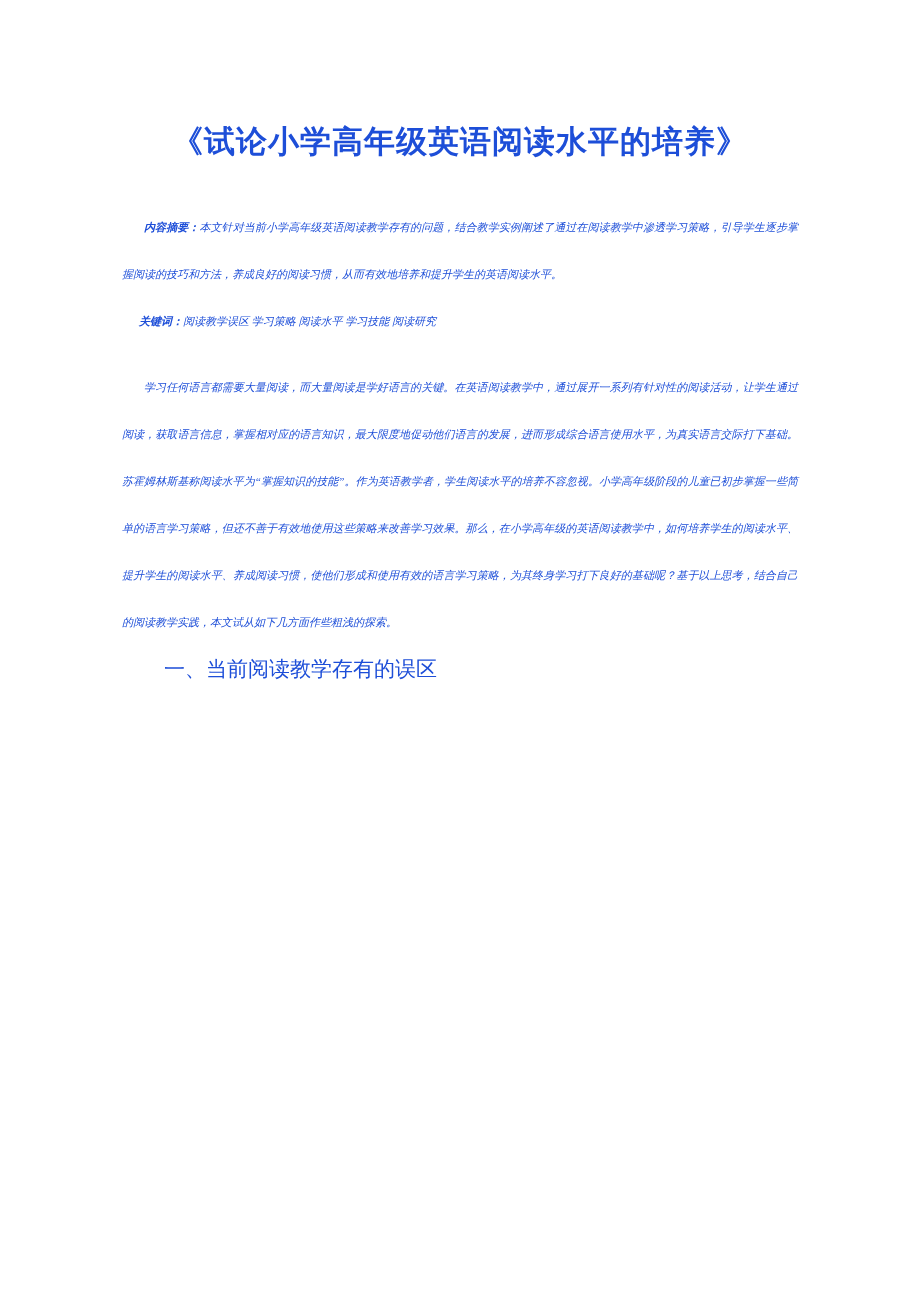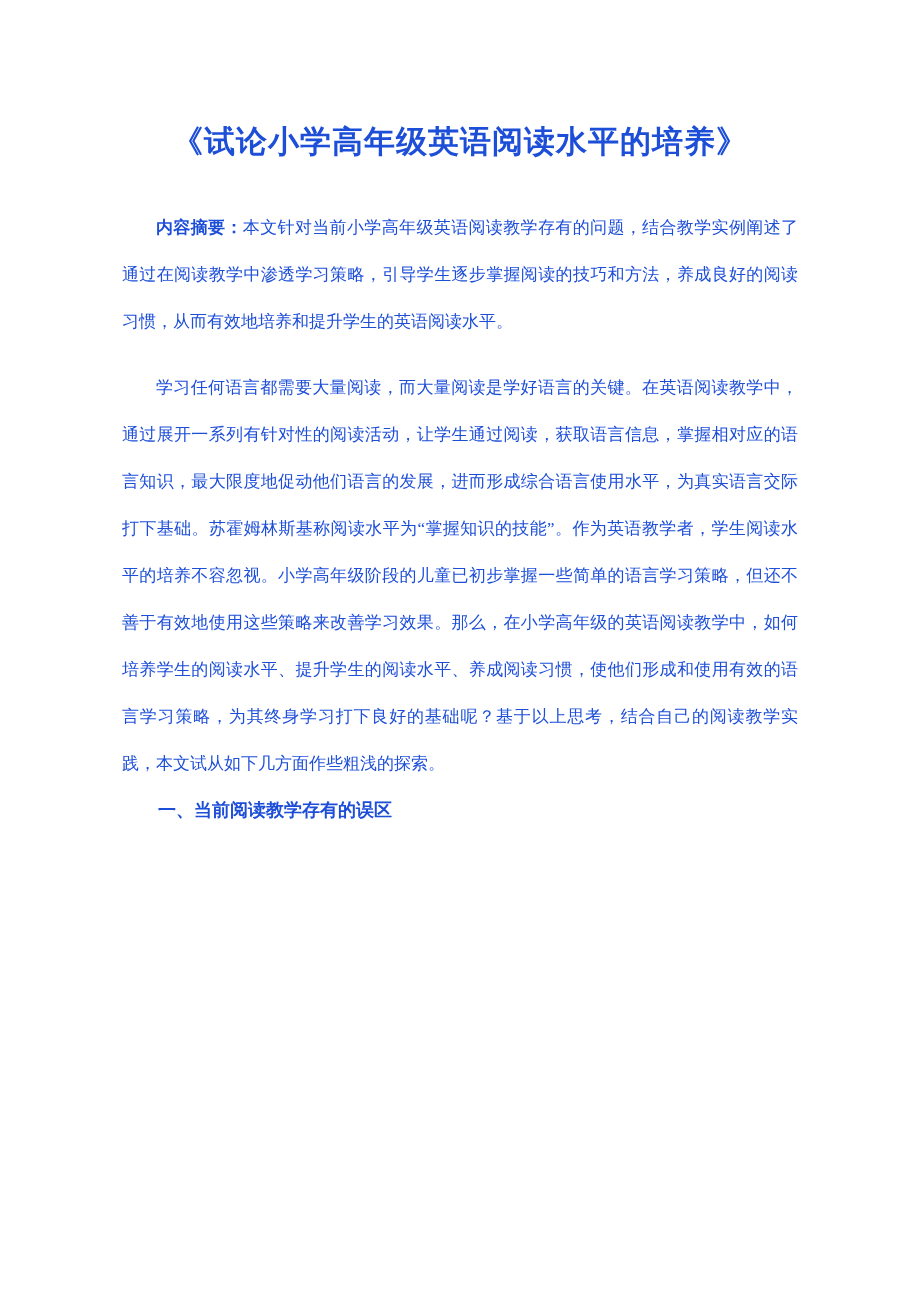--- a/index.html
+++ b/index.html
@@ -21,54 +21,56 @@
   }
   .doc-title {
     font-size: 31px;
     font-weight: bold;
     text-align: center;
     margin: 0 0 42px 0;
     letter-spacing: 1px;
     line-height: 1.3;
   }
   .para {
-    font-size: 17px;
+    font-size: 11px;
     line-height: 47px;
     text-align: justify;
     margin: 0;
     text-indent: 2em;
+    font-style: italic;
   }
   .para-abstract {
     margin-top: 0;
   }
   .para-keywords {
     text-indent: 1.55em;
   }
   .para-body {
     margin-top: 19px;
   }
   .section-heading {
-    font-size: 18px;
-    font-weight: bold;
+    font-size: 21px;
+    font-weight: normal;
     line-height: 47px;
     margin: 0;
     text-indent: 2em;
   }
   .label-bold {
     font-weight: bold;
   }
 </style>
 </head>
 <body>
 
 <div class="page">
 
   <h1 class="doc-title">《试论小学高年级英语阅读水平的培养》</h1>
 
   <p class="para para-abstract"><span class="label-bold">内容摘要：</span><span>本文针对当前小学高年级英语阅读教学存有的问题，结合教学实例阐述了通过在阅读教学中渗透学习策略，引导学生逐步掌握阅读的技巧和方法，养成良好的阅读习惯，从而有效地培养和提升学生的英语阅读水平。</span></p>
 
+  <p class="para para-keywords"><span class="label-bold">关键词：</span><span>阅读教学误区 学习策略 阅读水平 学习技能 阅读研究</span></p>
 
   <p class="para para-body">学习任何语言都需要大量阅读，而大量阅读是学好语言的关键。在英语阅读教学中，通过展开一系列有针对性的阅读活动，让学生通过阅读，获取语言信息，掌握相对应的语言知识，最大限度地促动他们语言的发展，进而形成综合语言使用水平，为真实语言交际打下基础。苏霍姆林斯基称阅读水平为“掌握知识的技能”。作为英语教学者，学生阅读水平的培养不容忽视。小学高年级阶段的儿童已初步掌握一些简单的语言学习策略，但还不善于有效地使用这些策略来改善学习效果。那么，在小学高年级的英语阅读教学中，如何培养学生的阅读水平、提升学生的阅读水平、养成阅读习惯，使他们形成和使用有效的语言学习策略，为其终身学习打下良好的基础呢？基于以上思考，结合自己的阅读教学实践，本文试从如下几方面作些粗浅的探索。</p>
 
   <h2 class="section-heading">一、当前阅读教学存有的误区</h2>
 
 
 </div>
 
 </body></html>

